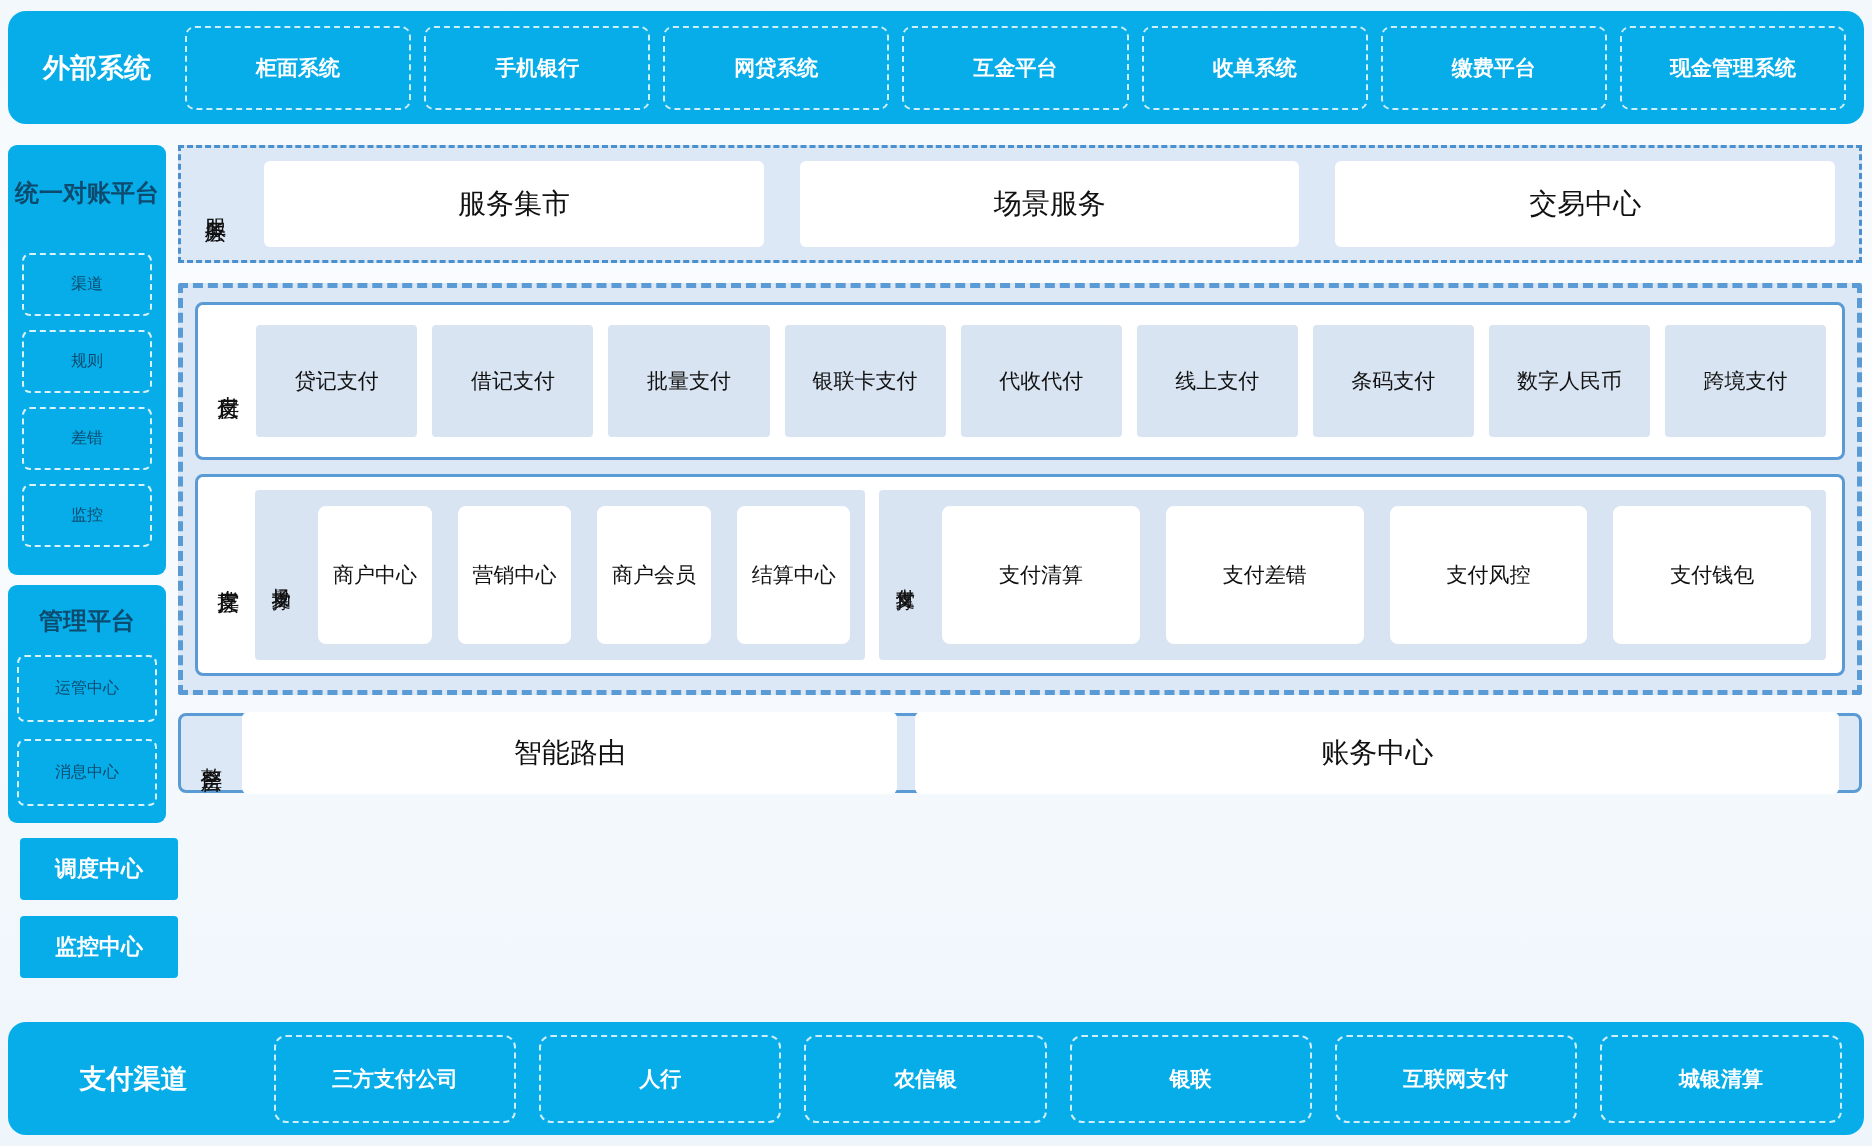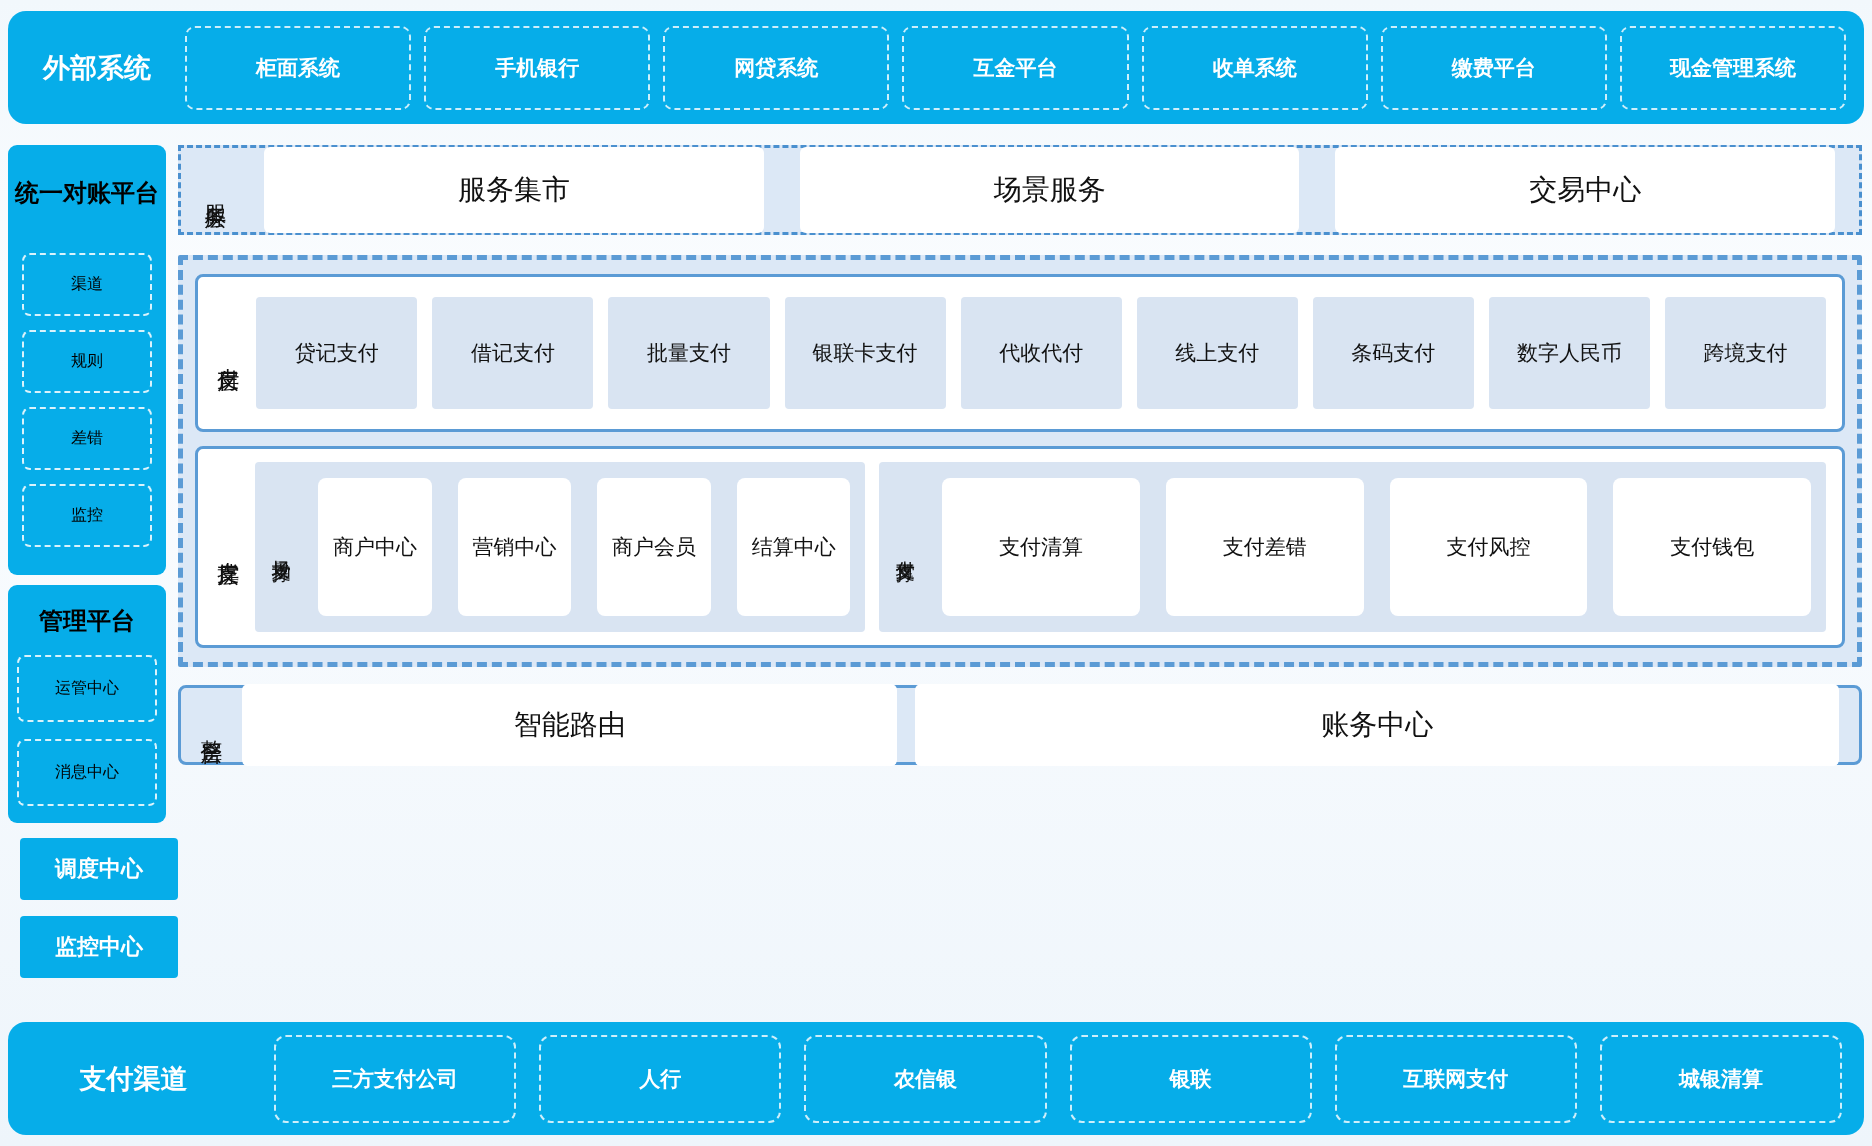--- a/index.html
+++ b/index.html
@@ -19,21 +19,21 @@
   .banner-item{
     flex:1;height:80px;border:2px dashed rgba(255,255,255,.8);border-radius:10px;
     display:flex;align-items:center;justify-content:center;font-size:21px;
   }
   .banner.top{top:11px;padding:0 18px 0 14px;gap:13px;}
   .banner.bottom{top:1022px;padding:0 22px 0 8px;gap:23px;}
   .banner.bottom .banner-item{border-radius:12px;height:84px;}
   
   .leftcol{position:absolute;left:8px;top:145px;width:158px;}
   .panel{
-    background:#06ade9;border-radius:9px;color:#000000;width:158px;box-sizing:border-box;
+    background:#06ade9;border-radius:9px;color:#0c4a6e;width:158px;box-sizing:border-box;
     display:flex;flex-direction:column;align-items:center;
   }
   .panel-title{font-weight:bold;font-size:24px;line-height:32px;}
   .panel1{height:430px;}
   .panel1 .panel-title{margin:32px 0 44px;}
   .panel2{height:238px;margin-top:10px;}
   .panel2 .panel-title{margin:20px 0 18px;}
   .side-item{
     width:130px;height:63px;margin-bottom:14px;border:2px dashed rgba(255,255,255,.85);
     border-radius:8px;display:flex;align-items:center;justify-content:center;
@@ -45,21 +45,21 @@
     color:#fff;font-weight:bold;font-size:22px;display:flex;align-items:center;justify-content:center;
   }
   .solo1{top:838px;} .solo2{top:916px;}
   
   .rightcol{position:absolute;left:178px;top:145px;width:1684px;}
   .vlabel{
     writing-mode:vertical-lr;text-orientation:upright;font-size:22px;color:#111;
     line-height:1.15;letter-spacing:2px;flex:0 0 auto;
   }
   .service{
-    height:90px;box-sizing:border-box;border:3px dashed #4a90cf;background:#dce8f6;
+    height:118px;box-sizing:border-box;border:3px dashed #4a90cf;background:#dce8f6;
     display:flex;align-items:center;padding:0 24px 0 22px;gap:36px;
   }
   .service .white-big{flex:1;height:86px;background:#fff;border-radius:6px;
     display:flex;align-items:center;justify-content:center;font-size:28px;}
   .dashed-wrap{
     margin-top:20px;height:412px;box-sizing:border-box;border:5px dashed #5b9bd5;
     background:#dce8f6;padding:14px 12px;border-radius:2px;
   }
   .pay-box{
     height:158px;box-sizing:border-box;background:#fff;border:3px solid #5b9bd5;border-radius:8px;

